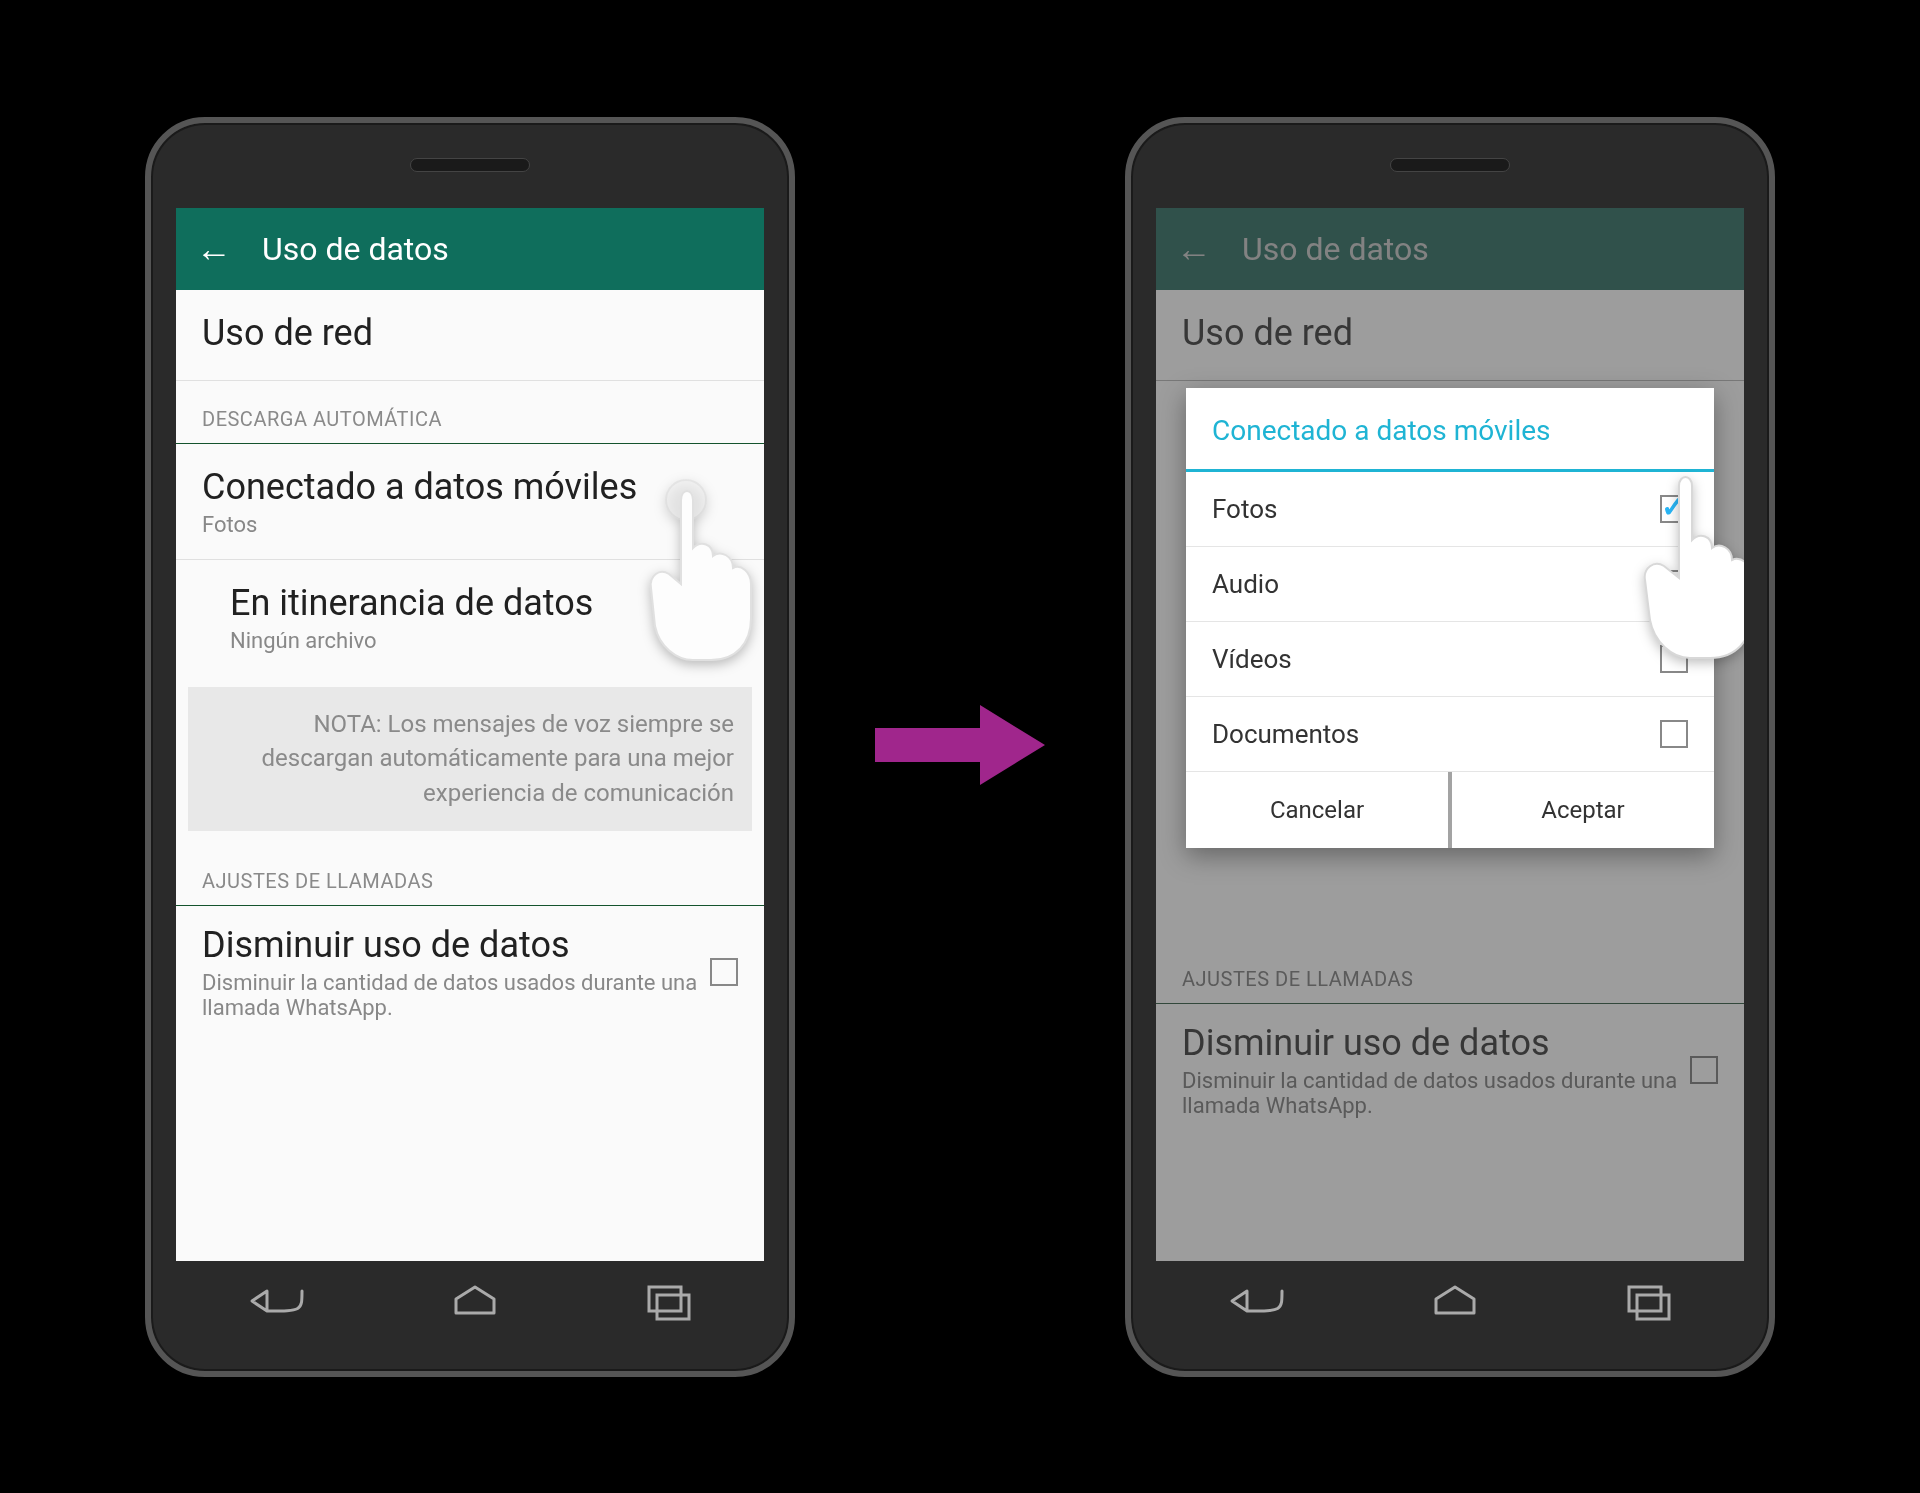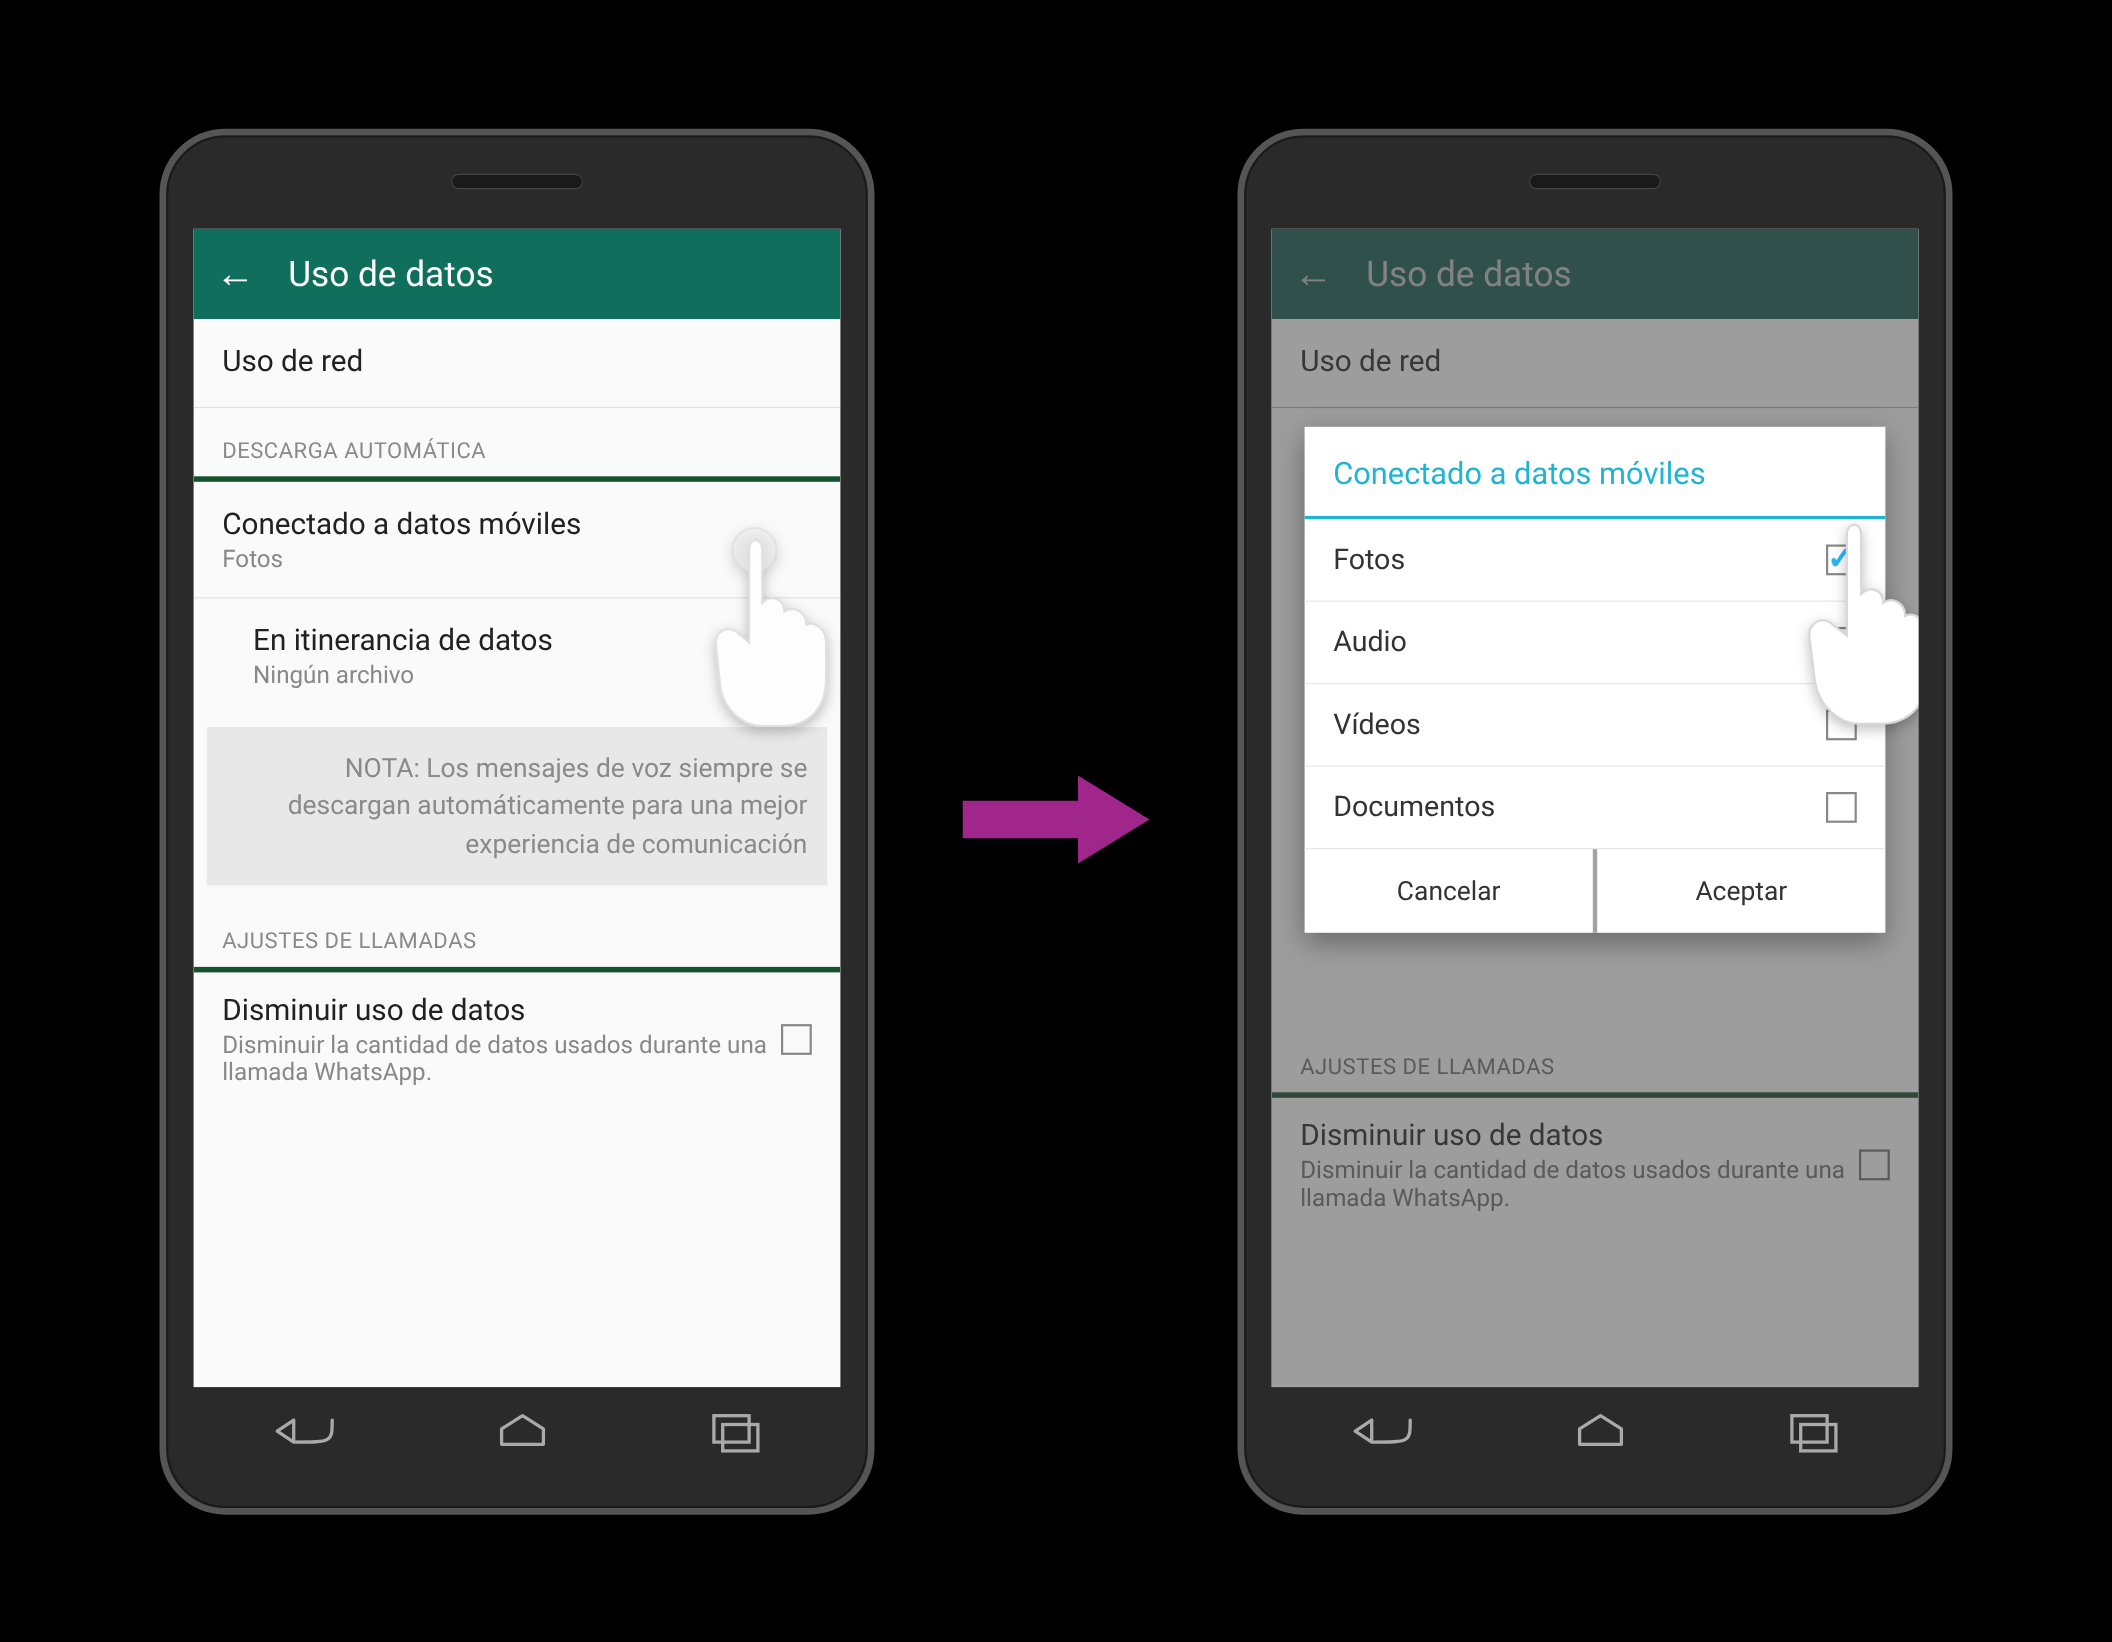--- a/index.html
+++ b/index.html
@@ -71,34 +71,34 @@
     }
     .list-item {
       padding: 22px 26px;
       border-bottom: 1px solid #e0e0e0;
     }
     .list-item.no-border {
       border-bottom: none;
       margin-left: 28px;
     }
     .item-title {
-      font-size: 27px;
+      font-size: 36px;
       color: #212121;
       margin-bottom: 4px;
     }
     .item-sub {
       font-size: 22px;
       color: #888;
     }
     .section-header {
       padding: 26px 26px 12px 26px;
       font-size: 20px;
       color: #8a8a8a;
       letter-spacing: 0.5px;
-      border-bottom: 5px solid #14532d;
+      border-bottom: 1px solid #14532d;
     }
     .note-box {
       background: #e8e8e8;
       margin: 12px;
       padding: 20px 18px;
       font-size: 24px;
       line-height: 1.45;
       color: #8a8a8a;
       text-align: right;
     }

